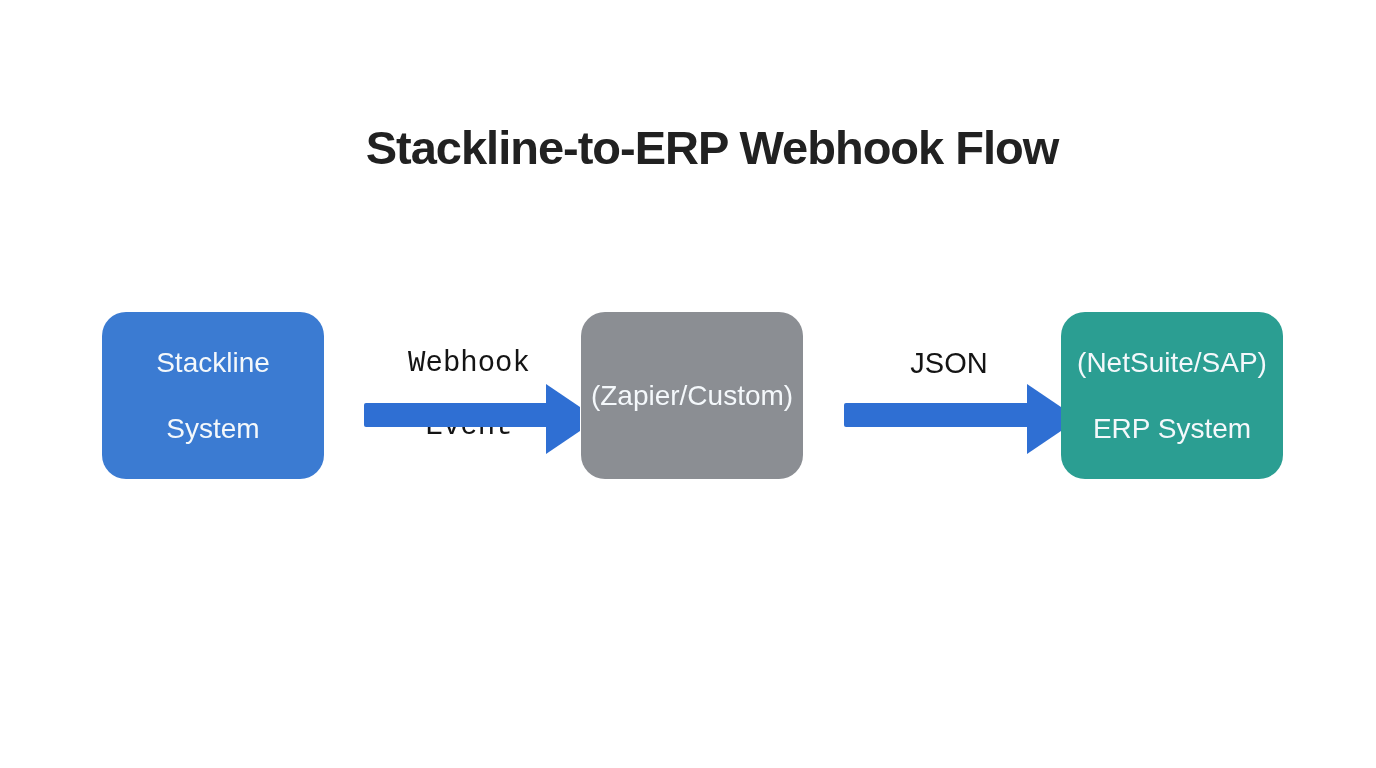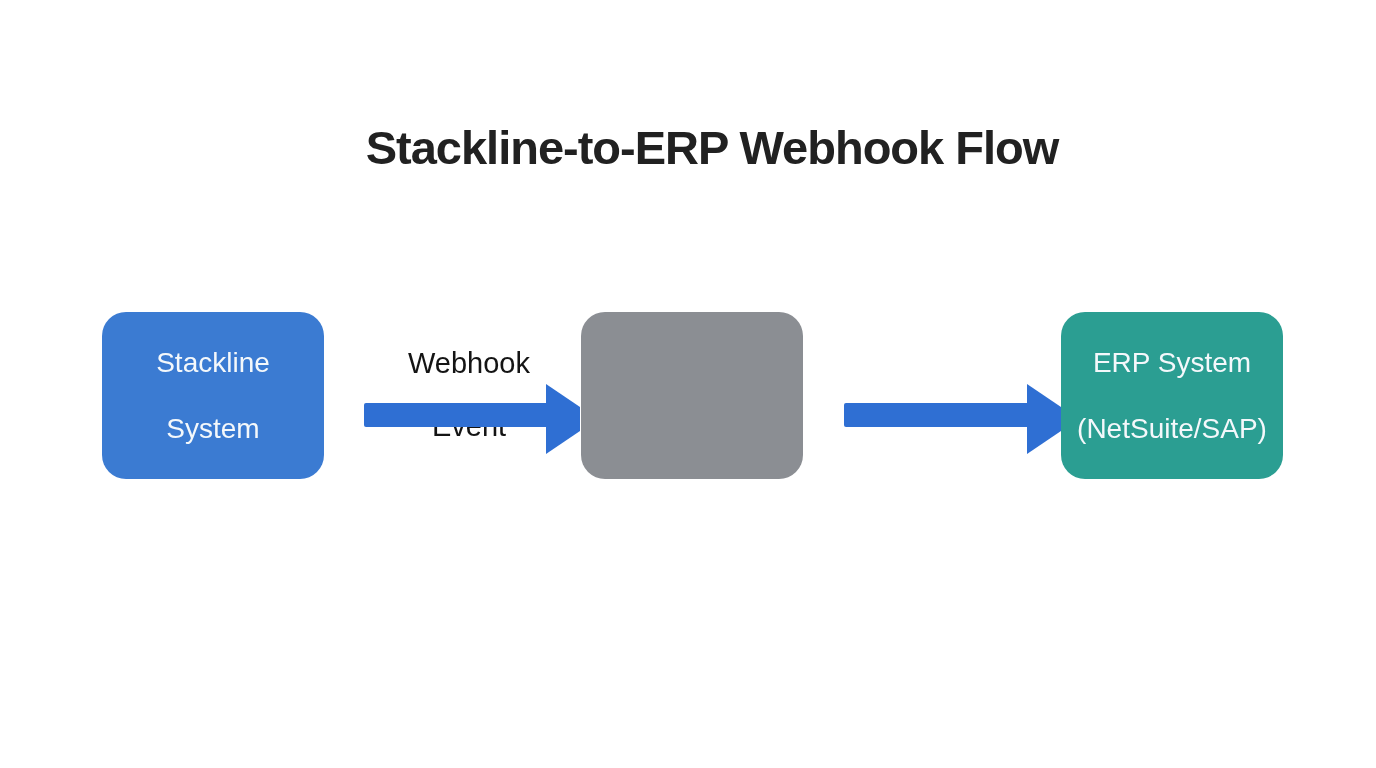--- a/index.html
+++ b/index.html
@@ -63,21 +63,21 @@
   .head-2 { left: 1003px; }
   .arrow-label {
     position: absolute;
     top: 296px;
     width: 220px;
     text-align: center;
     font-size: 29px;
     line-height: 39px;
     color: #141414;
   }
-  .label-1 { left: 335px; }
+  .label-1 { left: 335px; font-family: Liberation Mono, monospace; }
   .label-2 { left: 815px; }
   .arrow-label span { display: block; }
   .footnote {
     position: absolute;
     top: 500px;
     left: 729px;
     width: 400px;
     text-align: center;
     font-size: 30px;
     color: #141414;
@@ -96,26 +96,28 @@
   </div>
 
   <div class="arrow-label label-1">
     <span>Webhook</span>
     <span>Event</span>
   </div>
   <div class="arrow-shaft shaft-1"></div>
   <div class="arrow-head head-1"></div>
 
   <div class="node node-middleware">
+    <span>(Zapier/Custom)</span>
   </div>
 
   <div class="arrow-label label-2">
+    <span>JSON</span>
   </div>
   <div class="arrow-shaft shaft-2"></div>
   <div class="arrow-head head-2"></div>
 
   <div class="node node-erp">
+    <span>(NetSuite/SAP)</span>
     <span>ERP System</span>
-    <span>(NetSuite/SAP)</span>
   </div>
 
 
 </div>
 
 </body></html>

